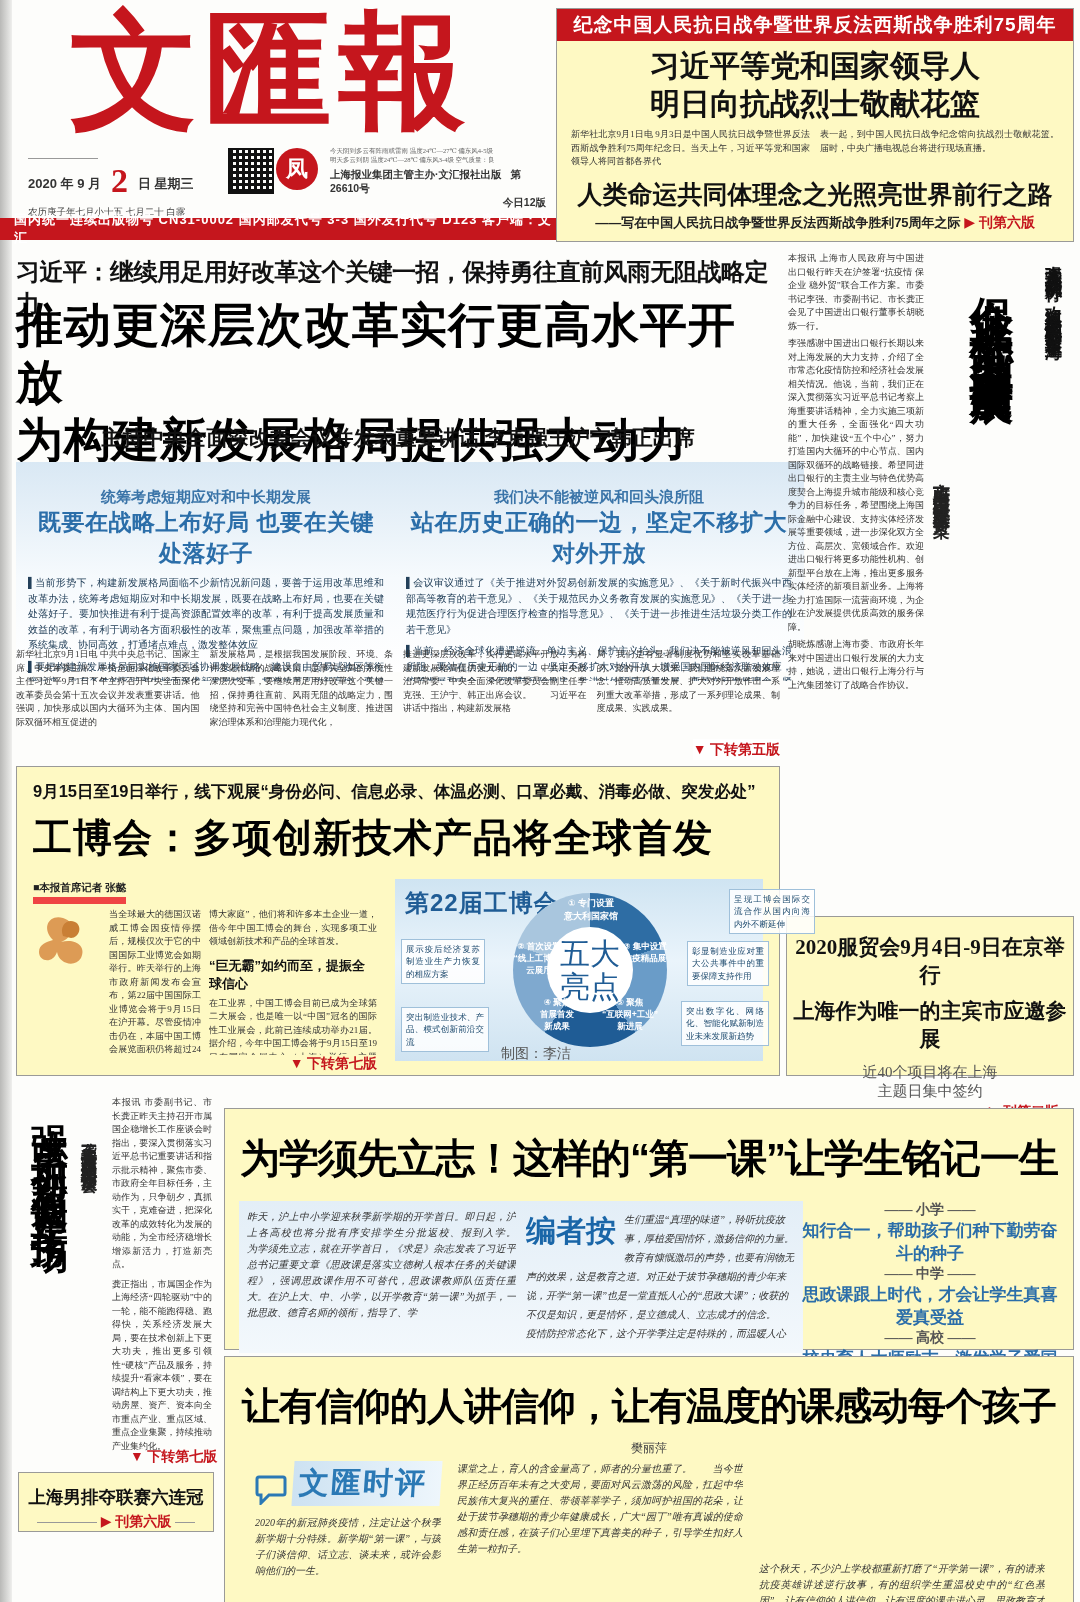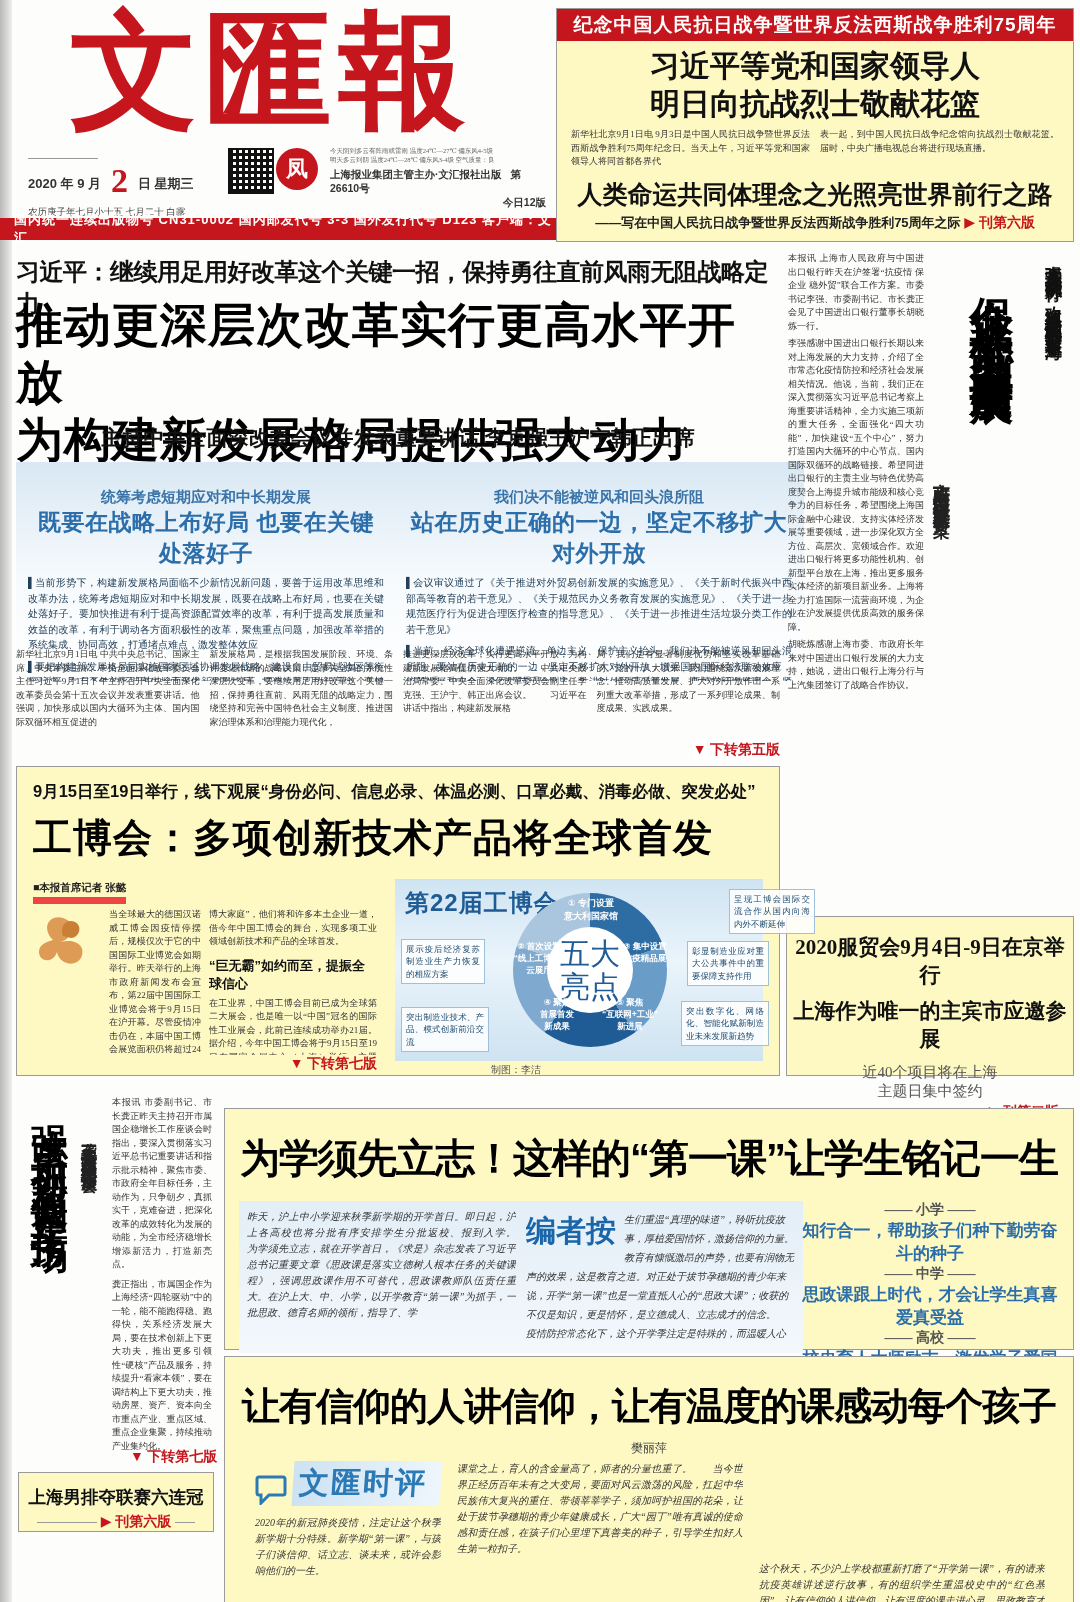--- a/index.html
+++ b/index.html
@@ -206,21 +206,21 @@
 首展首发
 新成果</div>
       <div class="seg-label" style="left:204px;top:118px;width:62px;font-size:8.5px;white-space:pre-line;">⑤ 聚焦
 “互联网+工业”
 新进展</div>
       <div class="callout" style="left:286px;top:10px;width:76px;margin-left:48px;">呈现工博会国际交流合作从国内向海内外不断延伸</div>
       <div class="callout" style="left:292px;top:62px;width:72px;">彰显制造业应对重大公共事件中的重要保障支持作用</div>
       <div class="callout" style="left:6px;top:60px;width:74px;">展示疫后经济复苏 制造业生产力恢复的相应方案</div>
       <div class="callout" style="left:6px;top:128px;width:78px;">突出制造业技术、产品、模式创新前沿交流</div>
       <div class="callout" style="left:286px;top:122px;width:78px;">突出数字化、网络化、智能化赋新制造业未来发展新趋势</div>
-      <div class="abs sans" style="left:96px;top:166px;font-size:10px;color:#555;margin-top:18px;">制图：李洁</div>
+      <div class="abs sans" style="left:106px;top:166px;font-size:14px;color:#555;">制图：李洁</div>
     </div>
   </div>
 
   <div class="abs vtext serif" style="left:24px;top:1096px;height:350px;font-size:37px;font-weight:bold;color:#000;letter-spacing:6px;">强改革 抓创新 促调整 拓市场</div>
   <div class="abs vtext serif" style="left:78px;top:1130px;height:300px;font-size:16px;font-weight:bold;color:#222;letter-spacing:2px;">龚正主持召开市属国企稳增长工作座谈会</div>
   <div class="abs tiny just clip" style="left:112px;top:1096px;width:100px;height:358px;">
     <div>本报讯 市委副书记、市长龚正昨天主持召开市属国企稳增长工作座谈会时指出，要深入贯彻落实习近平总书记重要讲话和指示批示精神，聚焦市委、市政府全年目标任务，主动作为，只争朝夕，真抓实干，克难奋进，把深化改革的成效转化为发展的动能，为全市经济稳增长增添新活力，打造新亮点。</div>
     <div style="margin-top:6px;">龚正指出，市属国企作为上海经济“四轮驱动”中的一轮，能不能跑得稳、跑得快，关系经济发展大局，要在技术创新上下更大功夫，推出更多引领性“硬核”产品及服务，持续提升“看家本领”，要在调结构上下更大功夫，推动房屋、资产、资本向全市重点产业、重点区域、重点企业集聚，持续推动产业集约化。</div>
   </div>
   <div class="abs jump" style="left:130px;top:1448px;">▼ 下转第七版</div>

